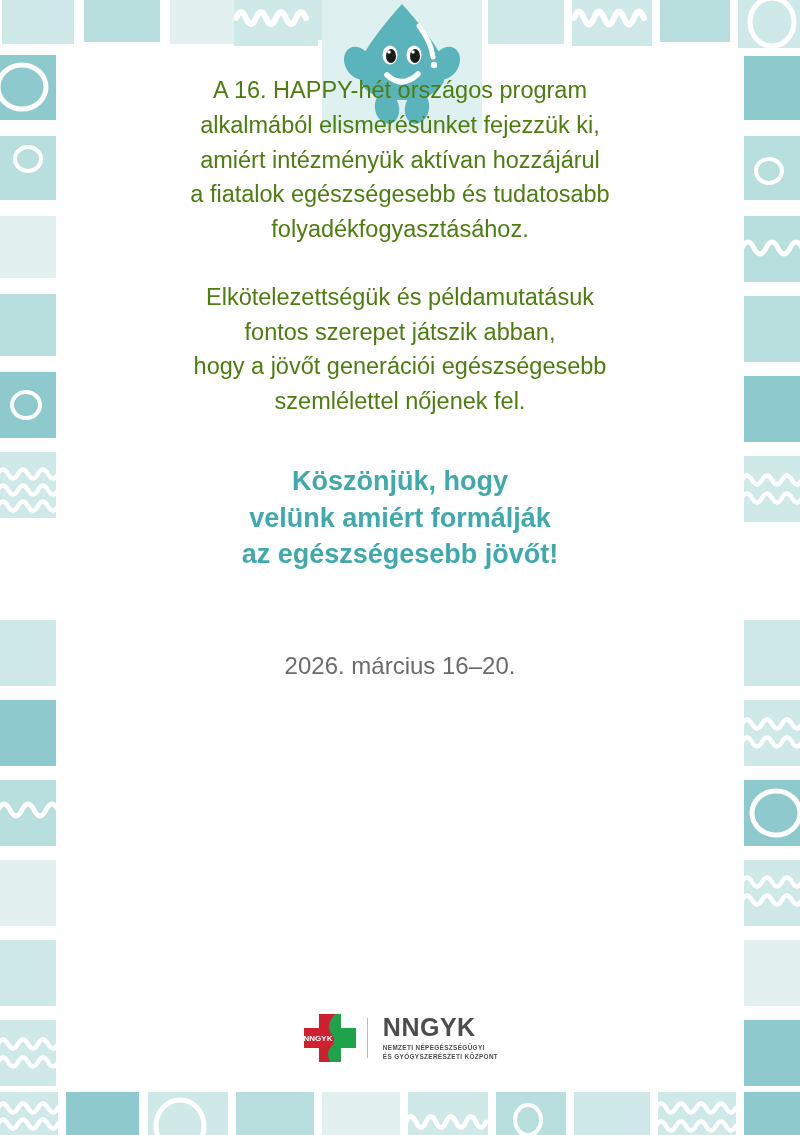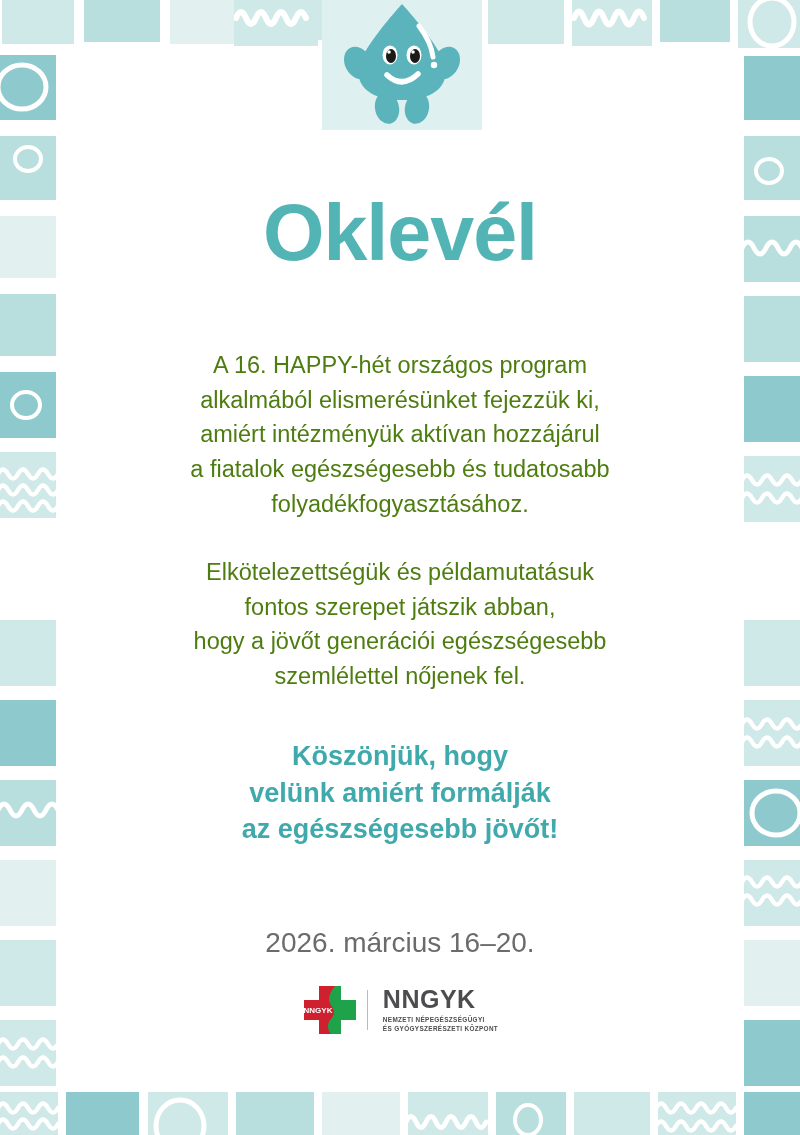--- a/index.html
+++ b/index.html
@@ -88,30 +88,30 @@
     line-height: 1.36;
     font-weight: 700;
     white-space: pre-line;
     font-family: "Liberation Sans", sans-serif;
   }
 
   #date-line {
     margin: 0;
     margin-top: 79px;
     color: #6b6b6b;
-    font-size: 28px;
+    font-size: 24px;
     font-weight: 400;
     font-family: "Liberation Sans", sans-serif;
   }
 
   
   #footer-logo {
     position: absolute;
     left: 0;
-    top: 984px;
+    top: 1012px;
     width: 580px;
     display: flex;
     align-items: center;
     justify-content: center;
     gap: 9px;
   }
   #logo-mark { width: 56px; height: 52px; display:block; }
   #logo-divider {
     width: 1px;
     height: 40px;
@@ -324,21 +324,20 @@
       <ellipse cx="93" cy="56" rx="5" ry="7" fill="#1a1a1a"></ellipse>
       <circle cx="67" cy="52" r="1.8" fill="#ffffff"></circle>
       <circle cx="91" cy="52" r="1.8" fill="#ffffff"></circle>
 
       <path d="M65 75 Q80 89 96 74" fill="none" stroke="#ffffff" stroke-width="5.5" stroke-linecap="round"></path>
     </svg>
   </div>
 
   <div id="content">
 
-    <h1 id="cert-title">Oklevél</h1>
 
     <p class="body-para" id="para-1">A 16. HAPPY-hét országos program
 alkalmából elismerésünket fejezzük ki,
 amiért intézményük aktívan hozzájárul
 a fiatalok egészségesebb és tudatosabb
 folyadékfogyasztásához.</p>
 
     <p class="body-para" id="para-2">Elkötelezettségük és példamutatásuk
 fontos szerepet játszik abban,
 hogy a jövőt generációi egészségesebb

